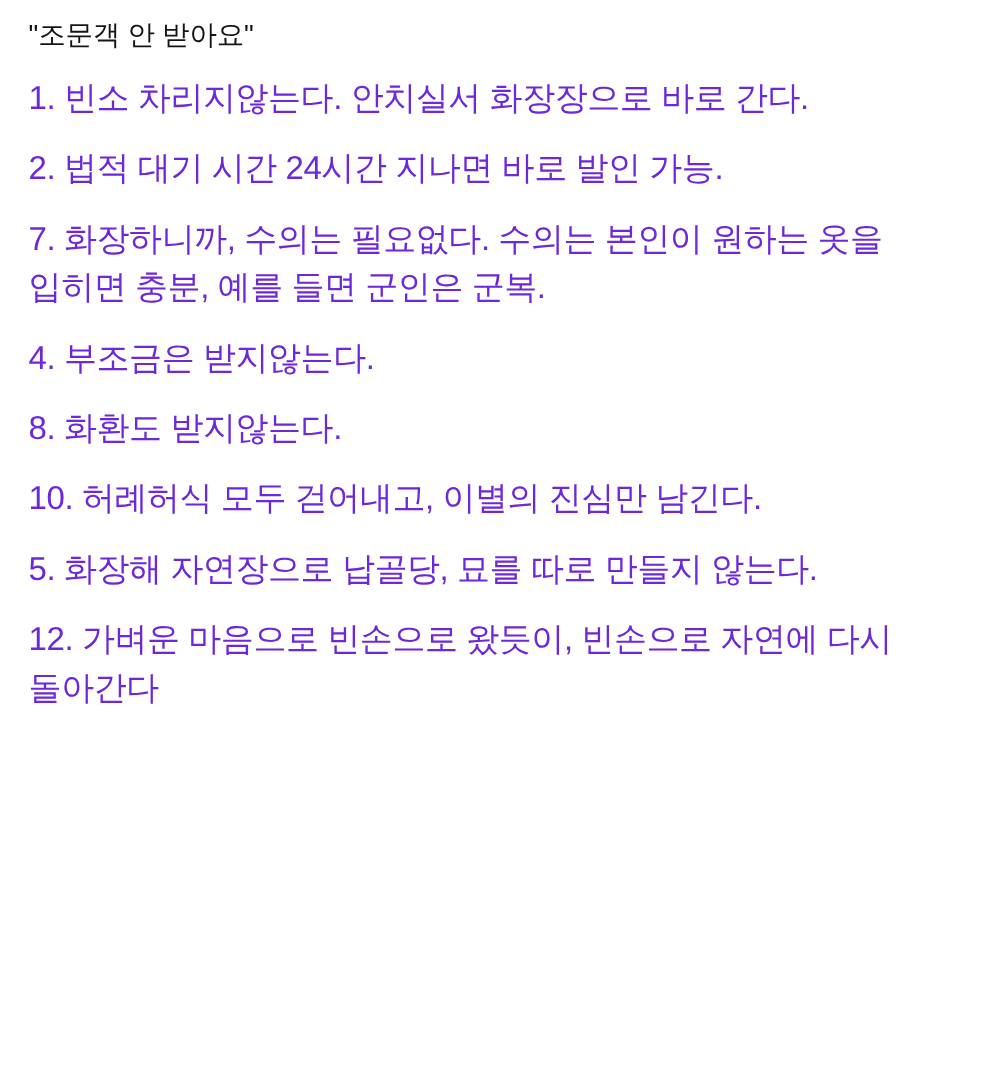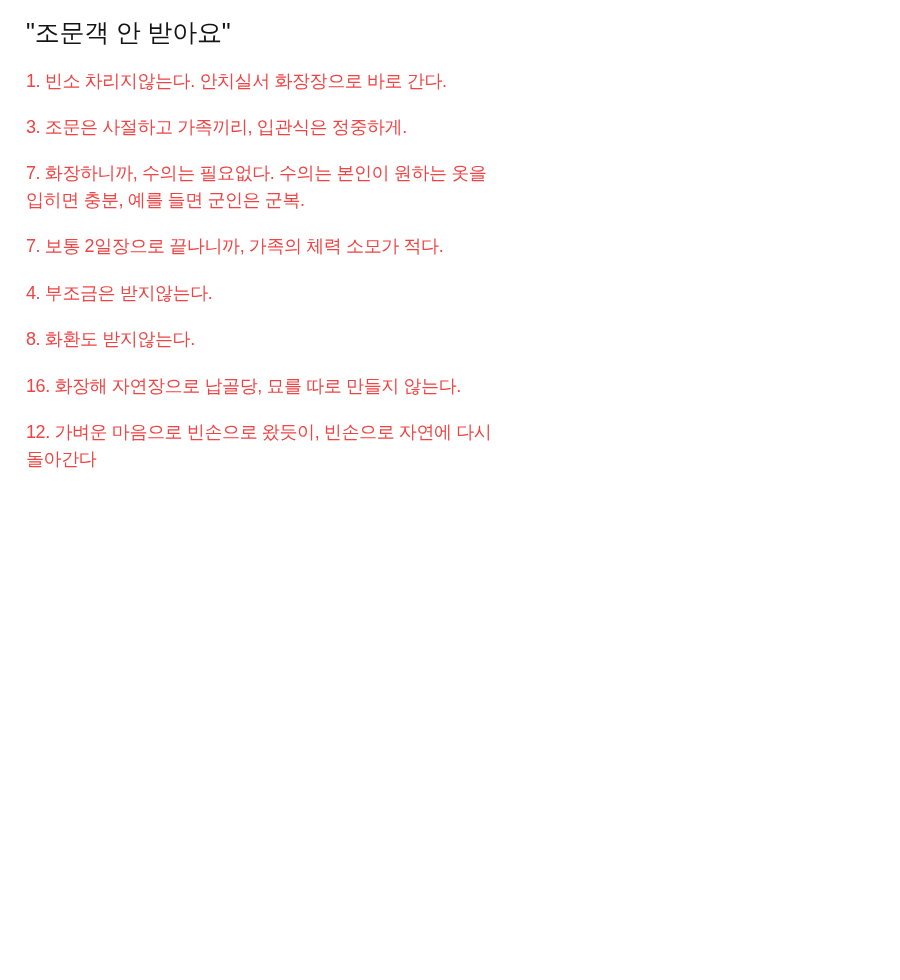--- a/index.html
+++ b/index.html
@@ -24,40 +24,40 @@
   }
   .doc-title {
     font-size: 25px;
     line-height: 1.5;
     font-weight: 400;
     color: #141414;
     margin: 4px 0 16px 0;
     letter-spacing: -0.2px;
   }
   .item {
-    font-size: 18px;
+    font-size: 30px;
     line-height: 1.47;
-    color: #ef4444;
+    color: #6d28d9;
     margin: 0 0 20px 0;
     letter-spacing: -0.4px;
     white-space: pre-line;
   }
   .item:last-child {
     margin-bottom: 2px;
   }
 </style>
 </head>
 <body>
 
 <div class="page">
   <div class="doc-title">"조문객 안 받아요"</div>
 
   <p class="item">1. 빈소 차리지않는다. 안치실서 화장장으로 바로 간다.</p>
-  <p class="item">3. 조문은 사절하고 가족끼리, 입관식은 정중하게.</p>
+  <p class="item">2. 법적 대기 시간 24시간 지나면 바로 발인 가능.</p>
   <p class="item">7. 화장하니까, 수의는 필요없다. 수의는 본인이 원하는 옷을
 입히면 충분,  예를 들면 군인은 군복.</p>
-  <p class="item">7. 보통 2일장으로 끝나니까, 가족의 체력 소모가 적다.</p>
   <p class="item">4. 부조금은  받지않는다.</p>
   <p class="item">8. 화환도 받지않는다.</p>
-  <p class="item">16. 화장해 자연장으로 납골당, 묘를 따로 만들지 않는다.</p>
+  <p class="item">10. 허례허식 모두 걷어내고, 이별의 진심만 남긴다.</p>
+  <p class="item">5. 화장해 자연장으로 납골당, 묘를 따로 만들지 않는다.</p>
   <p class="item">12. 가벼운 마음으로 빈손으로 왔듯이, 빈손으로 자연에 다시
 돌아간다</p>
 </div>
 
 </body></html>

